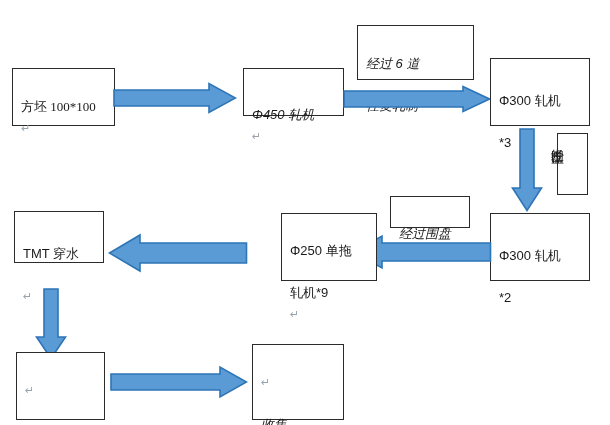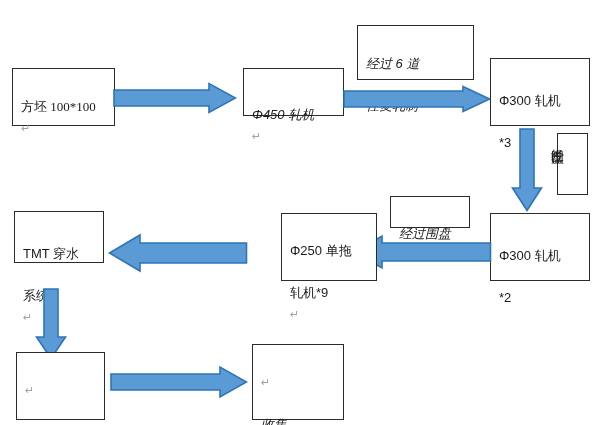--- a/index.html
+++ b/index.html
@@ -116,21 +116,21 @@
   </div>
 
   <div class="arrow" style="left:108px; top:232px; width:140px; height:42px;">
     <svg viewBox="0 0 140 42" preserveAspectRatio="none">
       <polygon points="1.5,21 32,3 32,11 138.5,11 138.5,31 32,31 32,39" fill="#5B9BD5" stroke="#2E75B6" stroke-width="1.6" stroke-linejoin="miter"></polygon>
     </svg>
   </div>
 
   <div class="box left" style="left:14px; top:211px; width:90px; height:52px; padding-top:10px;">
     <span class="ln">TMT  穿水</span>
-    <span class="ln">系统</span><span class="pilcrow">↵</span>
+    <span class="pilcrow">↵</span>
   </div>
 
   <div class="arrow" style="left:35px; top:288px; width:32px; height:72px;">
     <svg viewBox="0 0 32 72" preserveAspectRatio="none">
       <polygon points="9,1 23,1 23,49 30.5,49 16,70.5 1.5,49 9,49" fill="#5B9BD5" stroke="#2E75B6" stroke-width="1.6" stroke-linejoin="miter"></polygon>
     </svg>
   </div>
 
   <div class="box center" style="left:16px; top:352px; width:89px; height:68px; padding-top:5px;">
     <span class="ln"><span class="pilcrow">↵</span></span>

